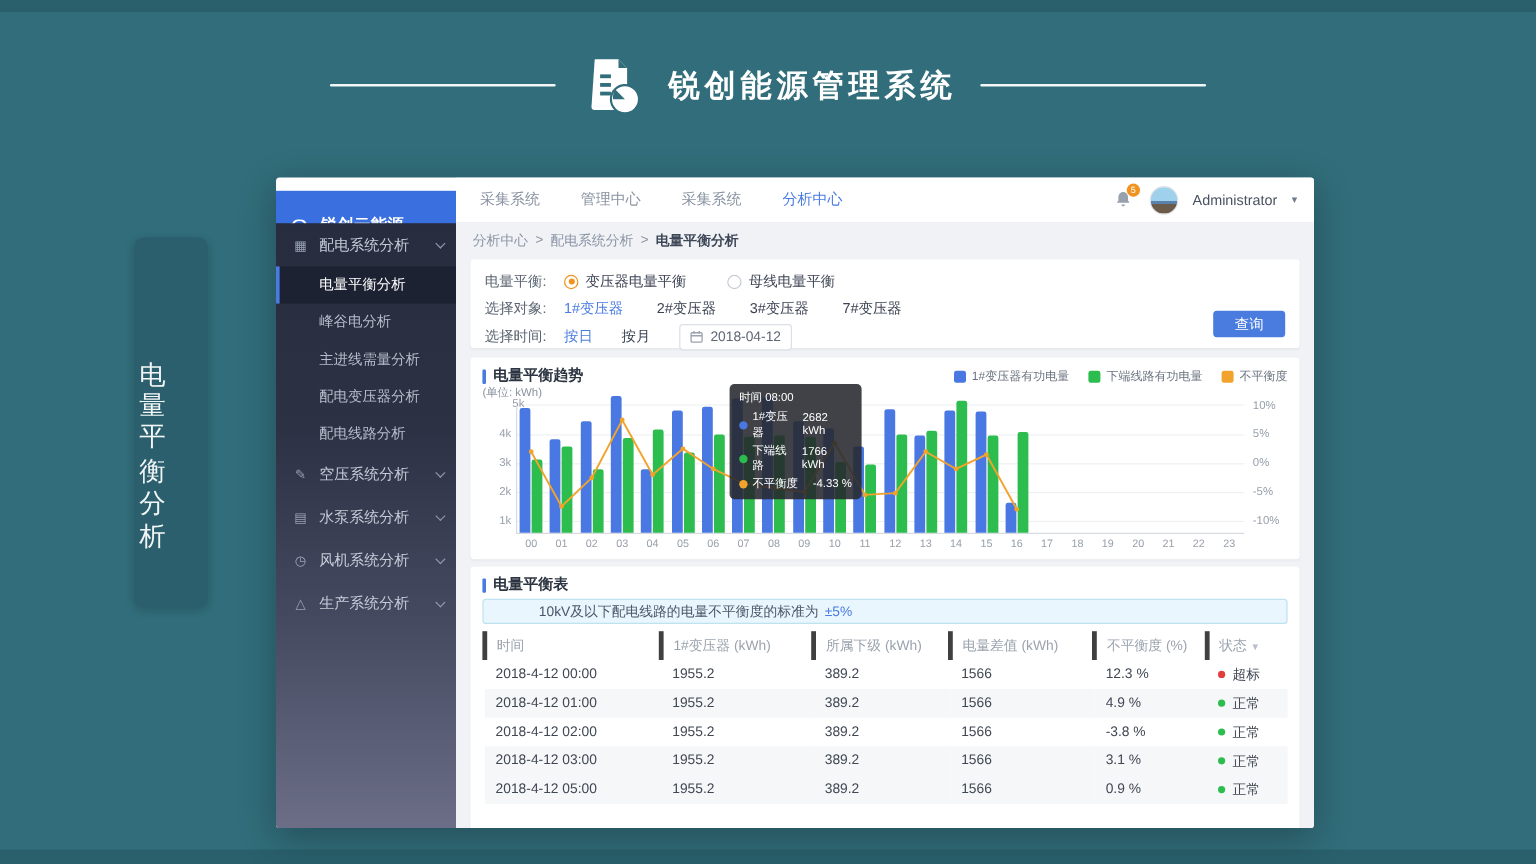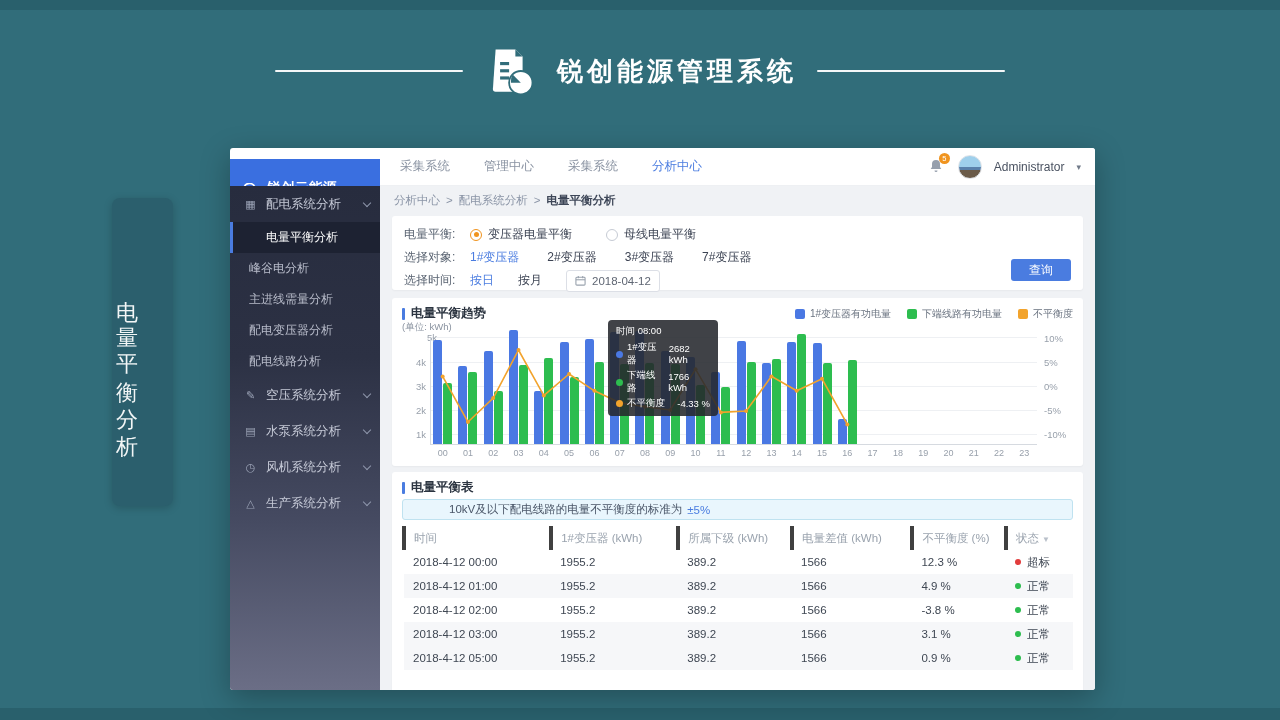--- a/index.html
+++ b/index.html
@@ -39,21 +39,21 @@
   .user-name{font-size:12px;color:#4a5261;}
   .caret{font-size:9px;color:#707a88;}
 
   
   .sidebar{position:absolute;left:0;top:38px;width:150px;height:504px;
     background:linear-gradient(180deg,#272c3e 0%,#2c3144 34%,#454a61 66%,#6b6e86 100%);}
   .sb-group{height:36px;display:flex;align-items:center;padding:0 10px 0 13px;color:#c7cbd8;font-size:12.5px;cursor:pointer;}
   .sb-group .gi{width:15px;font-size:11px;color:#9aa2b5;margin-right:8px;text-align:center;}
   .sb-group .gl{flex:1;}
   .chev{width:6px;height:6px;border-right:1.5px solid #8f97ac;border-bottom:1.5px solid #8f97ac;transform:rotate(45deg);margin-top:-3px;}
-  .sb-sub{height:31px;display:flex;align-items:center;padding-left:19px;color:#b9bdcb;font-size:12px;cursor:pointer;}
+  .sb-sub{height:31px;display:flex;align-items:center;padding-left:36px;color:#b9bdcb;font-size:12px;cursor:pointer;}
   .sb-sub.active{background:#1d2232;color:#fff;border-left:3px solid #4a7ce0;padding-left:33px;}
 
   
   .main{position:absolute;left:150px;top:38px;right:0;bottom:0;background:#f0f2f5;}
   .breadcrumb{height:28px;display:flex;align-items:center;padding-left:14px;font-size:11.5px;color:#8a94a6;gap:6px;}
   .breadcrumb .bc-last{color:#3e4758;font-weight:bold;}
   .card{position:absolute;left:12px;width:691px;background:#fff;border-radius:3px;box-shadow:0 1px 2px rgba(0,0,0,.04);}
 
   
   .filter-card{top:30px;height:74px;padding:6px 12px;}

